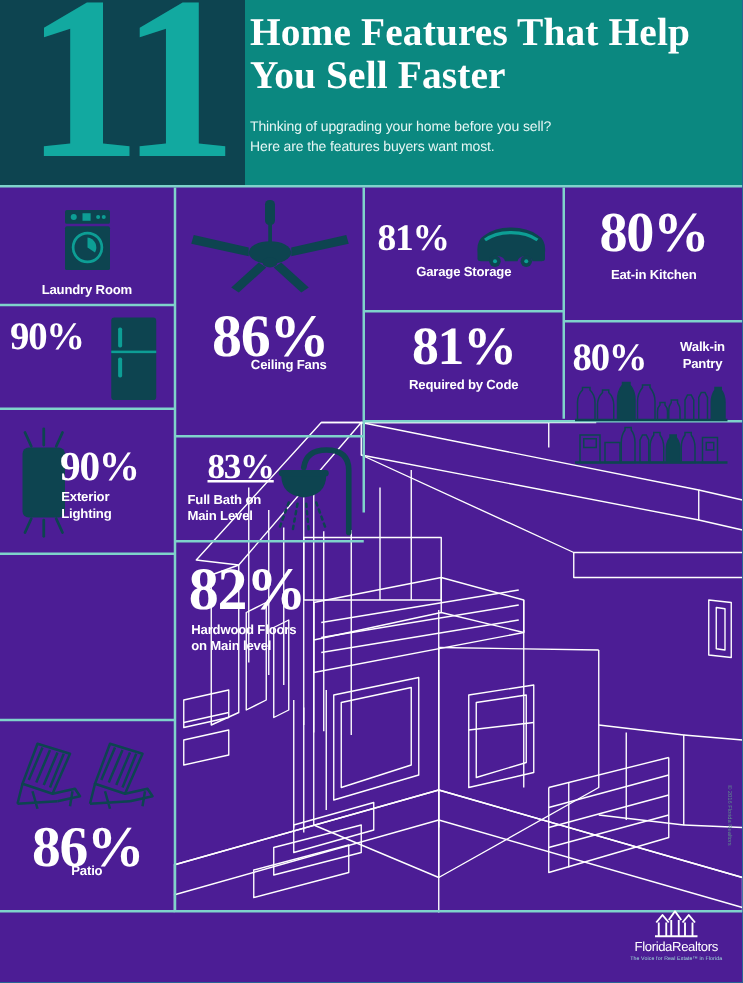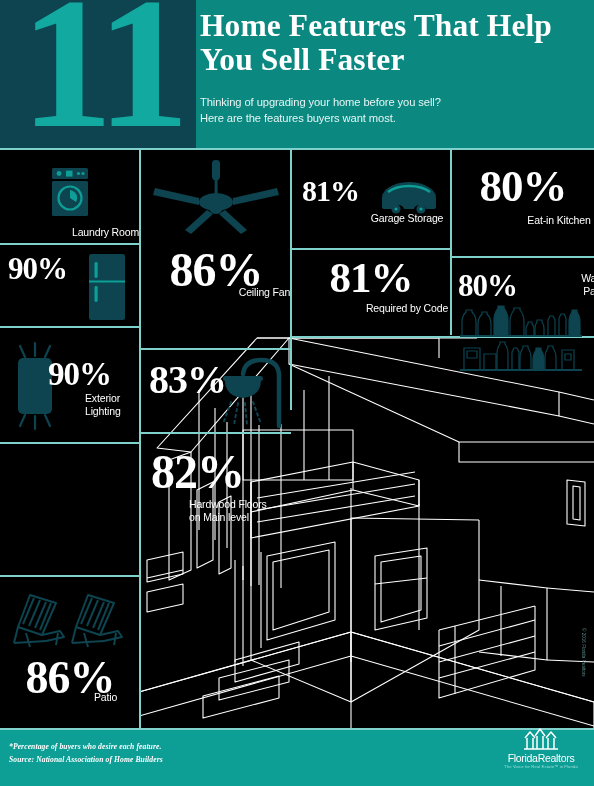--- a/index.html
+++ b/index.html
@@ -5,21 +5,21 @@
   * { box-sizing: border-box; margin: 0; padding: 0; }
   html, body {
     width: 594px; height: 786px;
     background: #0d9e95;
     font-family: "Liberation Sans", sans-serif;
     overflow: hidden;
   }
   #page {
     position: relative;
     width: 594px; height: 786px;
-    background: #000000;
+    background: #4c1d95;
     overflow: hidden;
   }
 
   
   #header {
     position: absolute; left: 0; top: 0; width: 594px; height: 148px;
     background: #0b8880;
   }
   #header-num-panel {
     position: absolute; left: 0; top: 0; width: 196px; height: 148px;
@@ -58,25 +58,24 @@
   .cell { position: absolute; overflow: hidden; }
   .pct {
     font-family: "Liberation Serif", serif;
     font-weight: bold;
     color: #ffffff;
     line-height: 1;
     letter-spacing: -1px;
   }
   .lbl {
     color: #ffffff;
-    font-weight: normal;
+    font-weight: bold;
     font-size: 10.5px;
     line-height: 12.5px;
     letter-spacing: -0.15px;
-    margin-left: 36px;
   }
   .dark { fill: #0d4450; }
 
   
   .sep { position: absolute; background: #7fd2cb; }
 
   
   #footer {
     position: absolute; left: 0; top: 730px; width: 594px; height: 56px;
     background: #0d9e95;
@@ -319,21 +318,25 @@
       <path d="M62 72 L62 22 Q62 6 44 6 Q28 6 26 20" stroke="#0d4450" stroke-width="4.5" fill="none" stroke-linecap="round"></path>
       <path class="dark" d="M8 26 Q8 42 26 44 Q44 42 44 26 Z"></path>
       <rect class="dark" x="6" y="22" width="40" height="5" rx="2.5"></rect>
       <g stroke="#0d4450" stroke-width="2" stroke-dasharray="2.5 3.5" stroke-linecap="round">
         <path d="M14 48 L6 70"></path>
         <path d="M21 49 L17 71"></path>
         <path d="M28 49 L30 71"></path>
         <path d="M36 48 L44 70"></path>
       </g>
     </svg>
-    <div class="pct" style="position:absolute;left:8px;top:10px;width:70px;text-align:right;font-size:40px;">83%</div>
+    <div class="pct" style="position:absolute;left:8px;top:10px;width:70px;text-align:right;font-size:28px;text-decoration:underline;">83%</div>
+    <div class="lbl" style="position:absolute;left:9px;top:44px;width:80px;text-align:left;">
+      <div>Full Bath on</div>
+      <div>Main Level</div>
+    </div>
   </div>
 
   <div class="cell" style="left:141px;top:434px;width:149px;height:94px;">
     <div class="pct" style="position:absolute;left:10px;top:14px;width:120px;text-align:left;font-size:48px;">82%</div>
     <div class="lbl" style="position:absolute;left:12px;top:64px;width:130px;text-align:left;">
       <div>Hardwood Floors</div>
       <div>on Main level</div>
     </div>
   </div>
 
@@ -390,26 +393,20 @@
         <path d="M56 48 L58 44 L61 44 L63 48 L63 66 L56 66 Z"></path>
         <path d="M67 44 L67 42 L72 42 L72 44 Q75 48 75 54 L75 66 L64 66 L64 54 Q64 48 67 44 Z"></path>
         <path class="dark" d="M80 46 L80 44 L85 44 L85 46 Q88 50 88 56 L88 66 L77 66 L77 56 Q77 50 80 46 Z"></path>
         <path d="M92 44 L92 42 L97 42 L97 44 Q100 48 100 54 L100 66 L89 66 L89 54 Q89 48 92 44 Z"></path>
         <path d="M106 46 L118 46 L118 66 L106 66 Z"></path>
         <path d="M109 50 L115 50 L115 56 L109 56 Z"></path>
       </g>
     </svg>
   </div>
 
-  <div id="footer">
-    <div id="footnote">
-      <div>*Percentage of buyers who desire each feature.</div>
-      <div>Source: National Association of Home Builders</div>
-    </div>
-  </div>
 
   <div id="logo">
     <svg style="position:absolute;left:24px;top:0;" width="38" height="26" viewBox="0 0 38 26">
       <g stroke="#ffffff" stroke-width="1.5" fill="none" stroke-linejoin="round">
         <path d="M3 12 L8 6 L13 12"></path>
         <path d="M5 12 L5 23 M11 12 L11 23"></path>
         <path d="M13 10 L18 3 L23 10"></path>
         <path d="M15 10 L15 23 M21 10 L21 23"></path>
         <path d="M24 12 L29 6 L34 12"></path>
         <path d="M26 12 L26 23 M32 12 L32 23"></path>

